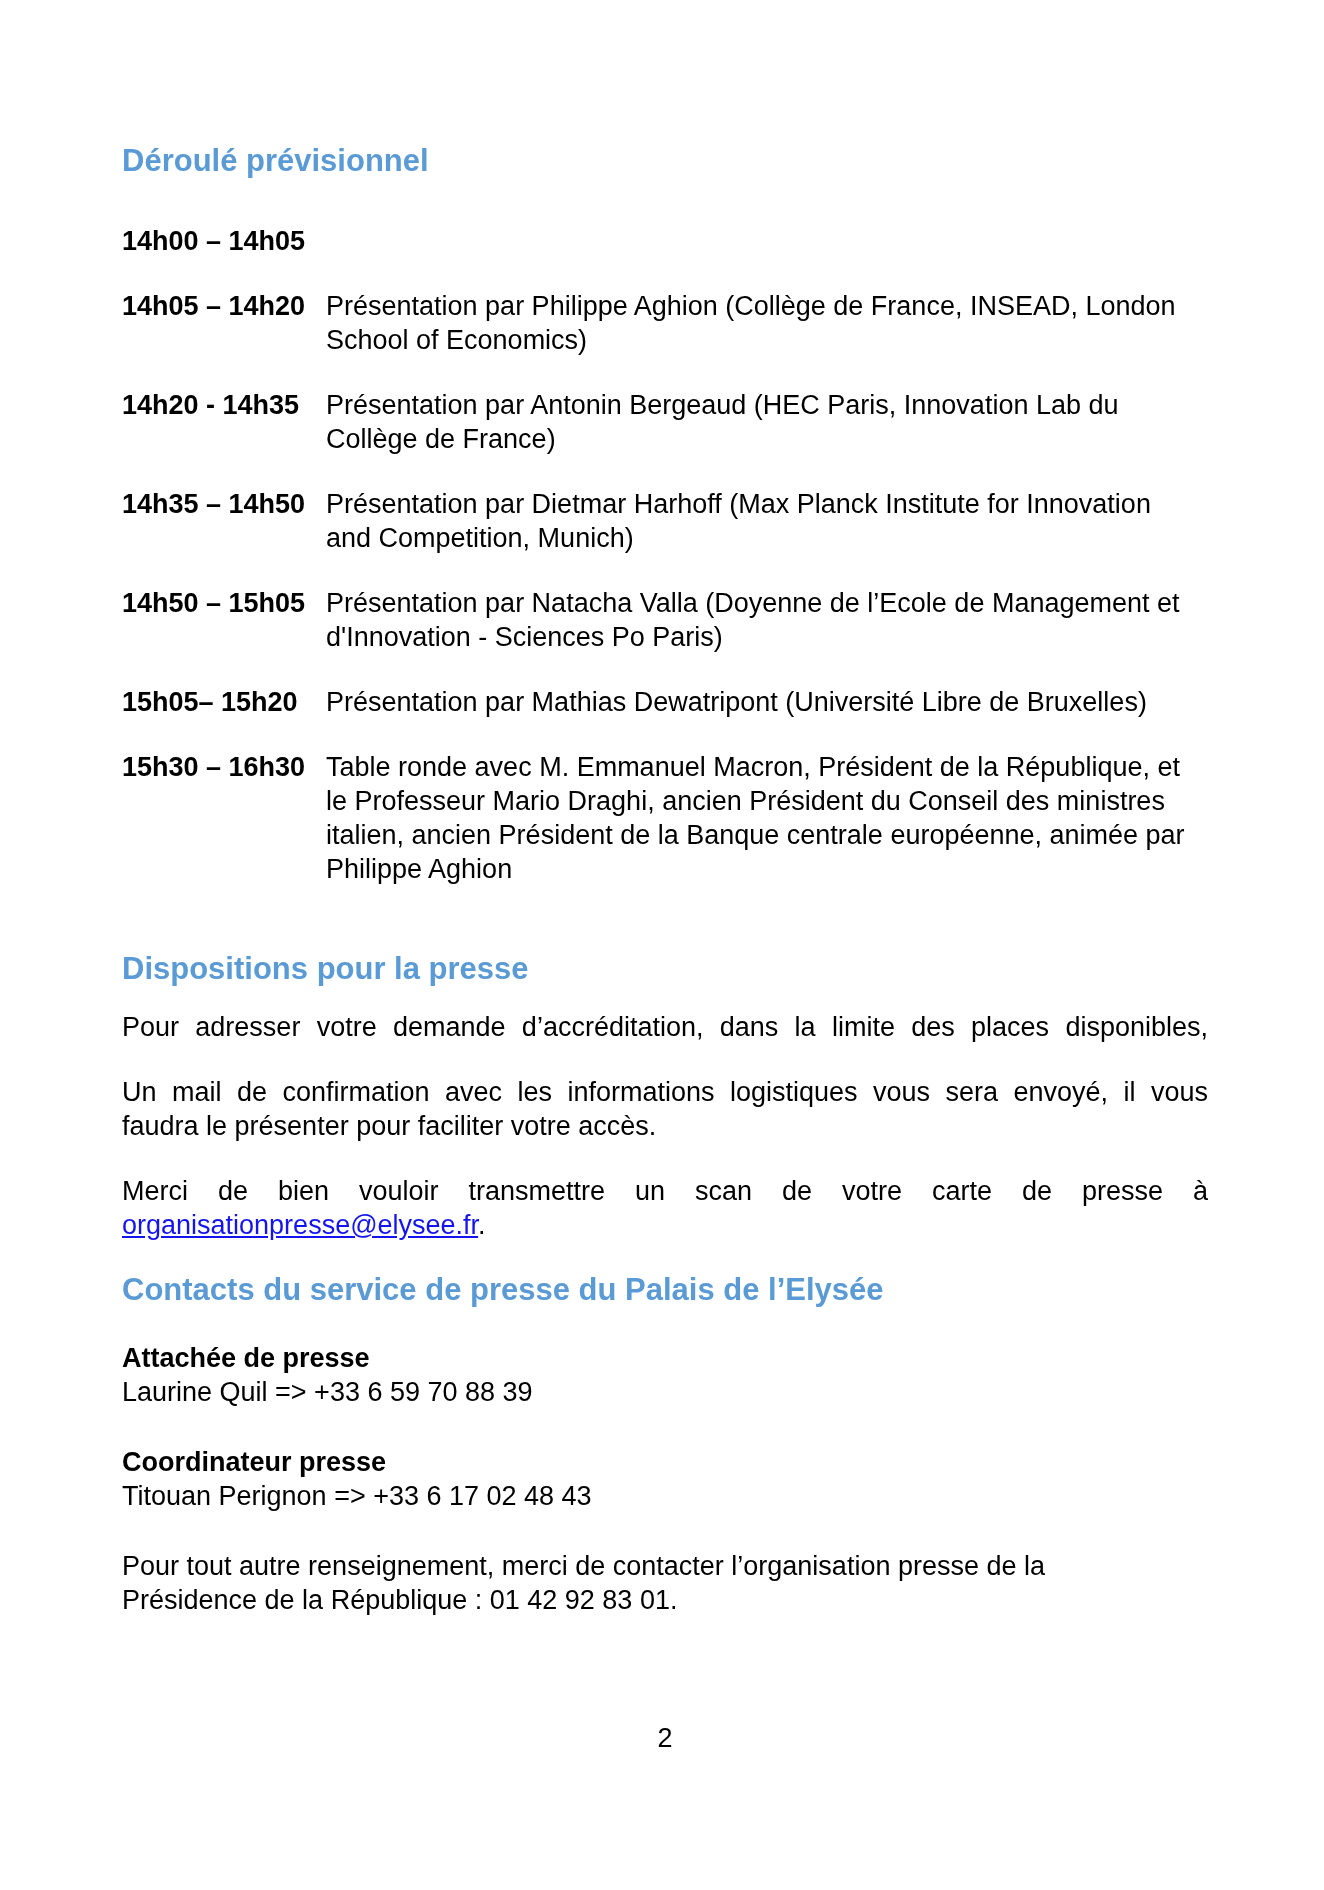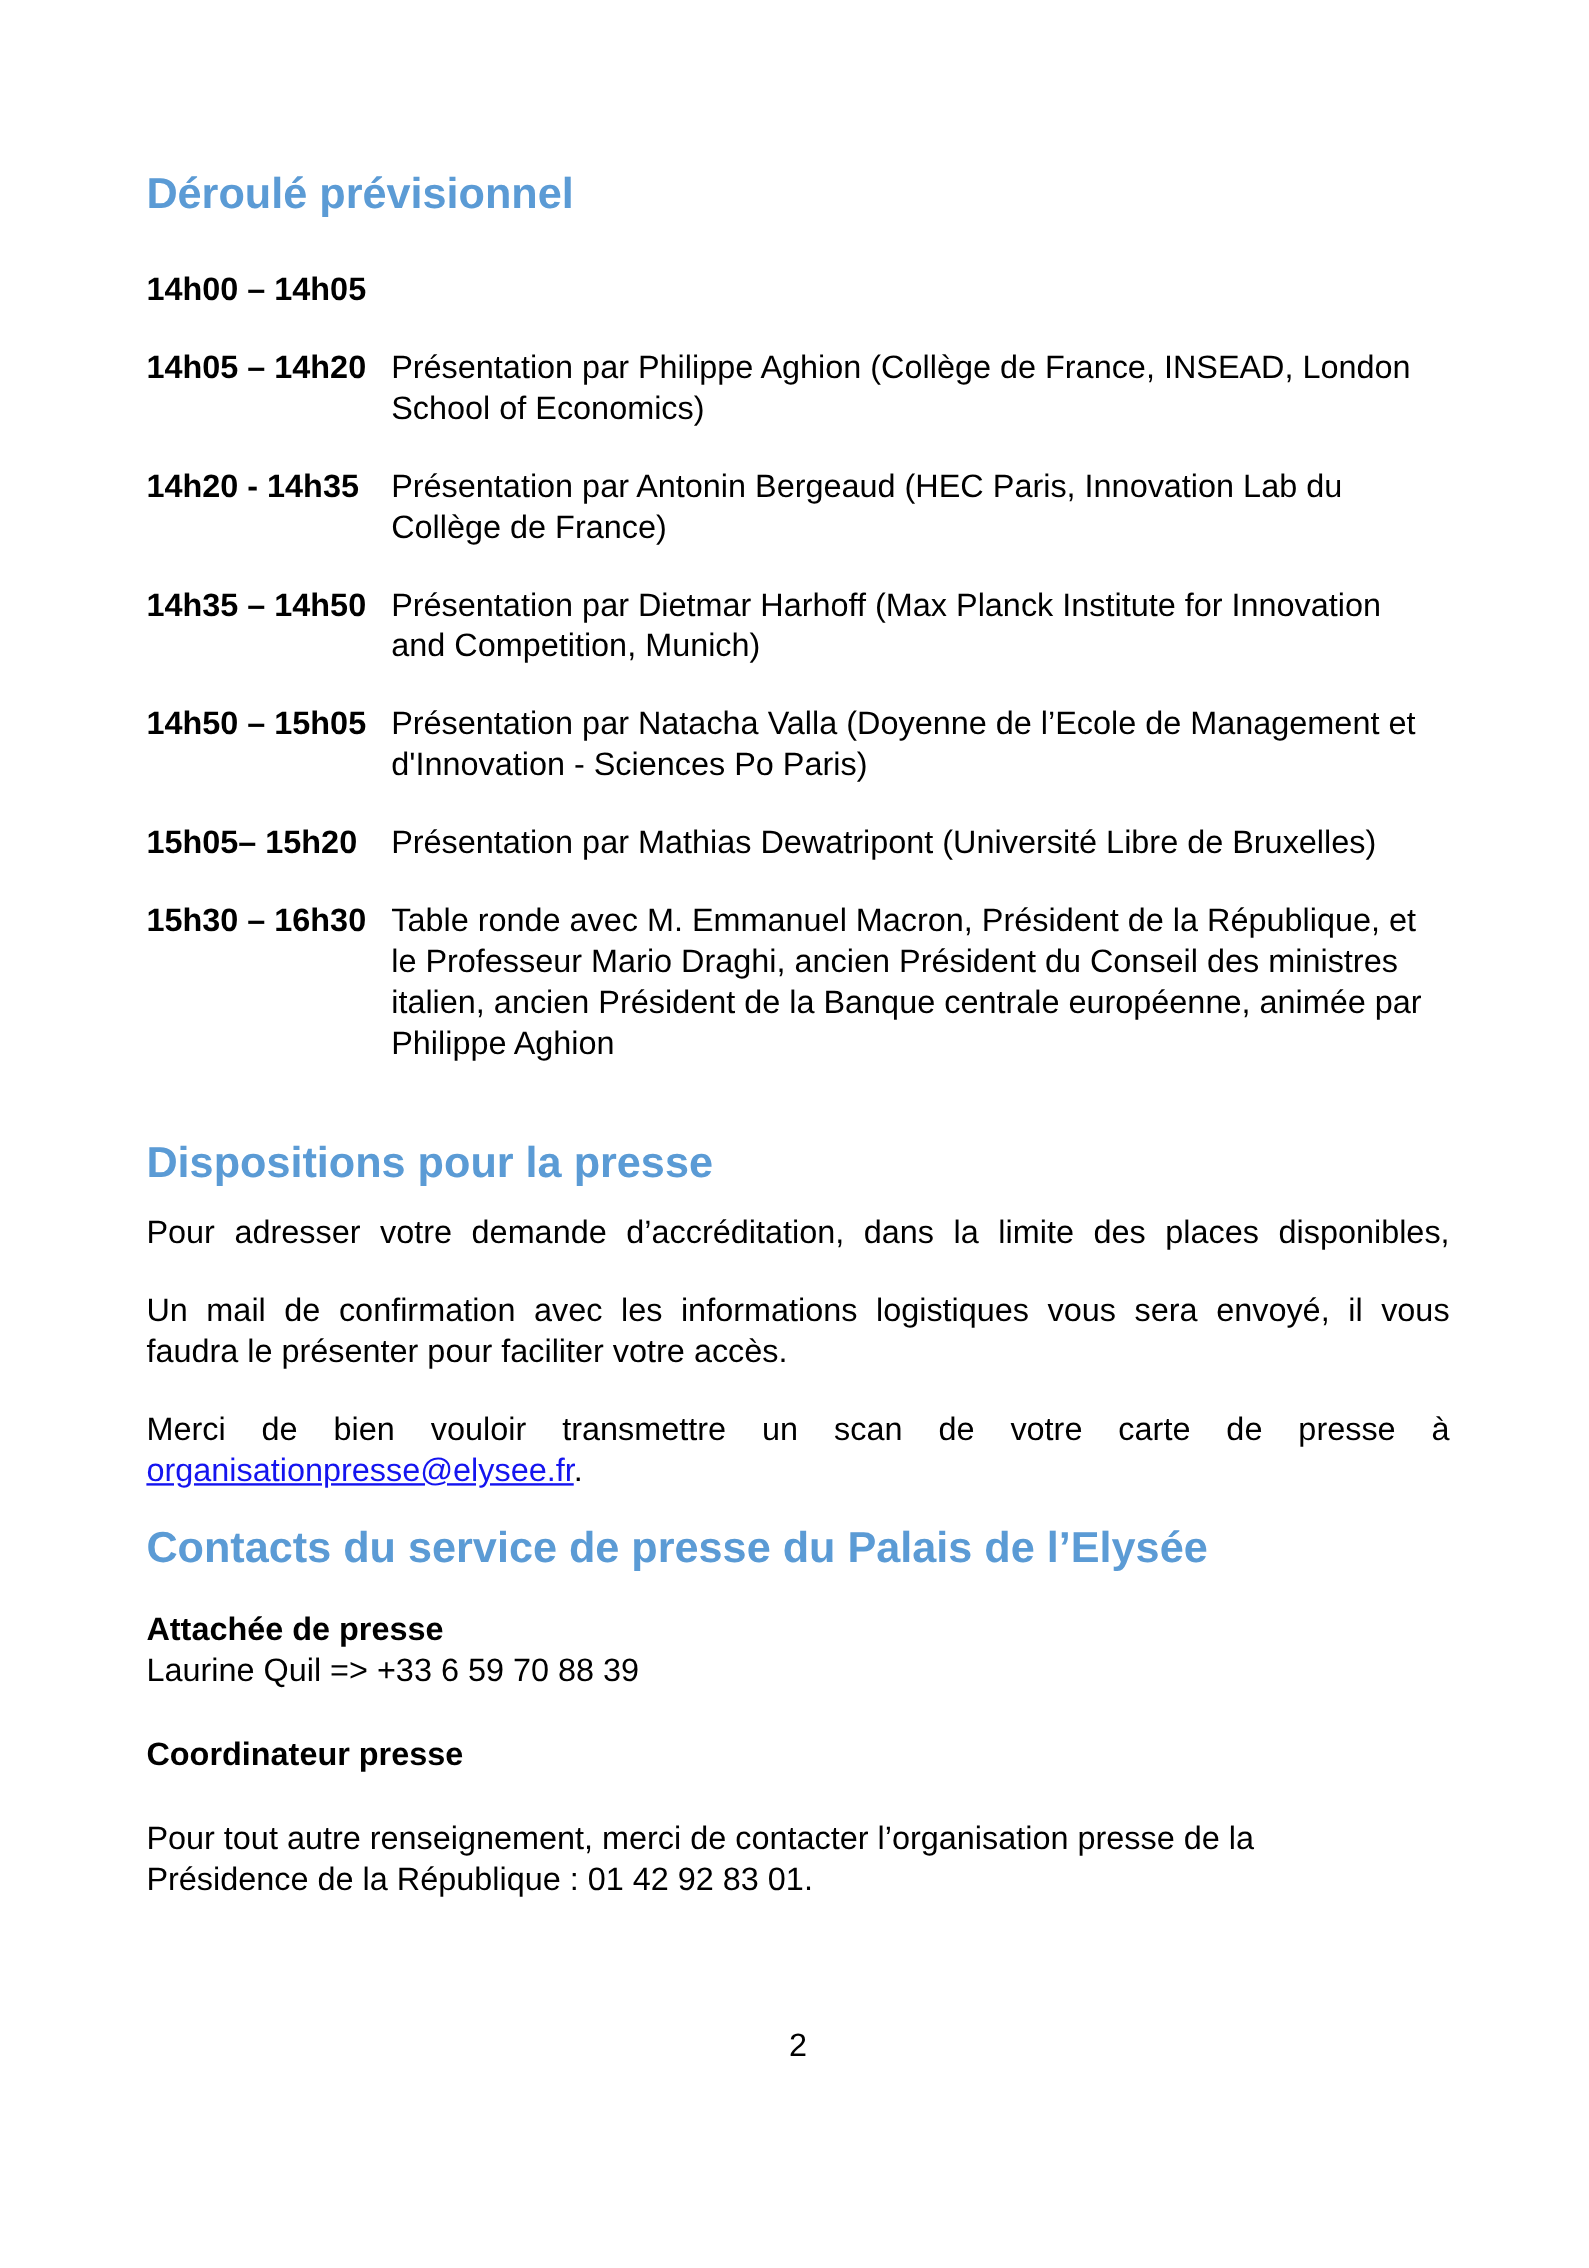--- a/index.html
+++ b/index.html
@@ -13,21 +13,21 @@
     padding:0 116px 0 122px;
     font-family:"Liberation Sans","DejaVu Sans",sans-serif;
     font-size:27px;
     line-height:34px;
     color:#000000;
     overflow:hidden;
   }
   .section-heading{
     color:#5B9BD5;
     font-weight:700;
-    font-size:36px;
+    font-size:31px;
     line-height:34px;
     margin:0;
   }
   #h-deroule{margin-top:144px;margin-bottom:46px;}
   #h-dispositions{margin-top:66px;margin-bottom:24px;}
   #h-contacts{margin-bottom:34px;}
   .schedule-row{
     display:flex;
     margin-bottom:31px;
   }
@@ -125,20 +125,21 @@
 
   <h2 class="section-heading" id="h-contacts">Contacts du service de presse du Palais de l’Elysée</h2>
 
   <div class="contact-block">
     <div class="contact-title">Attachée de presse</div>
     <div class="contact-line">Laurine Quil =&gt; +33 6 59 70 88 39</div>
   </div>
 
   <div class="contact-block">
     <div class="contact-title">Coordinateur presse</div>
+    <div class="contact-line">Titouan Perignon =&gt; +33 6 17 02 48 43</div>
   </div>
 
   <div class="para" id="p-other">Pour tout autre renseignement, merci de contacter l’organisation presse de la
 Présidence de la République : 01 42 92 83 01.</div>
 
   <div class="page-number">2</div>
 
 </div>
 
 </body></html>

